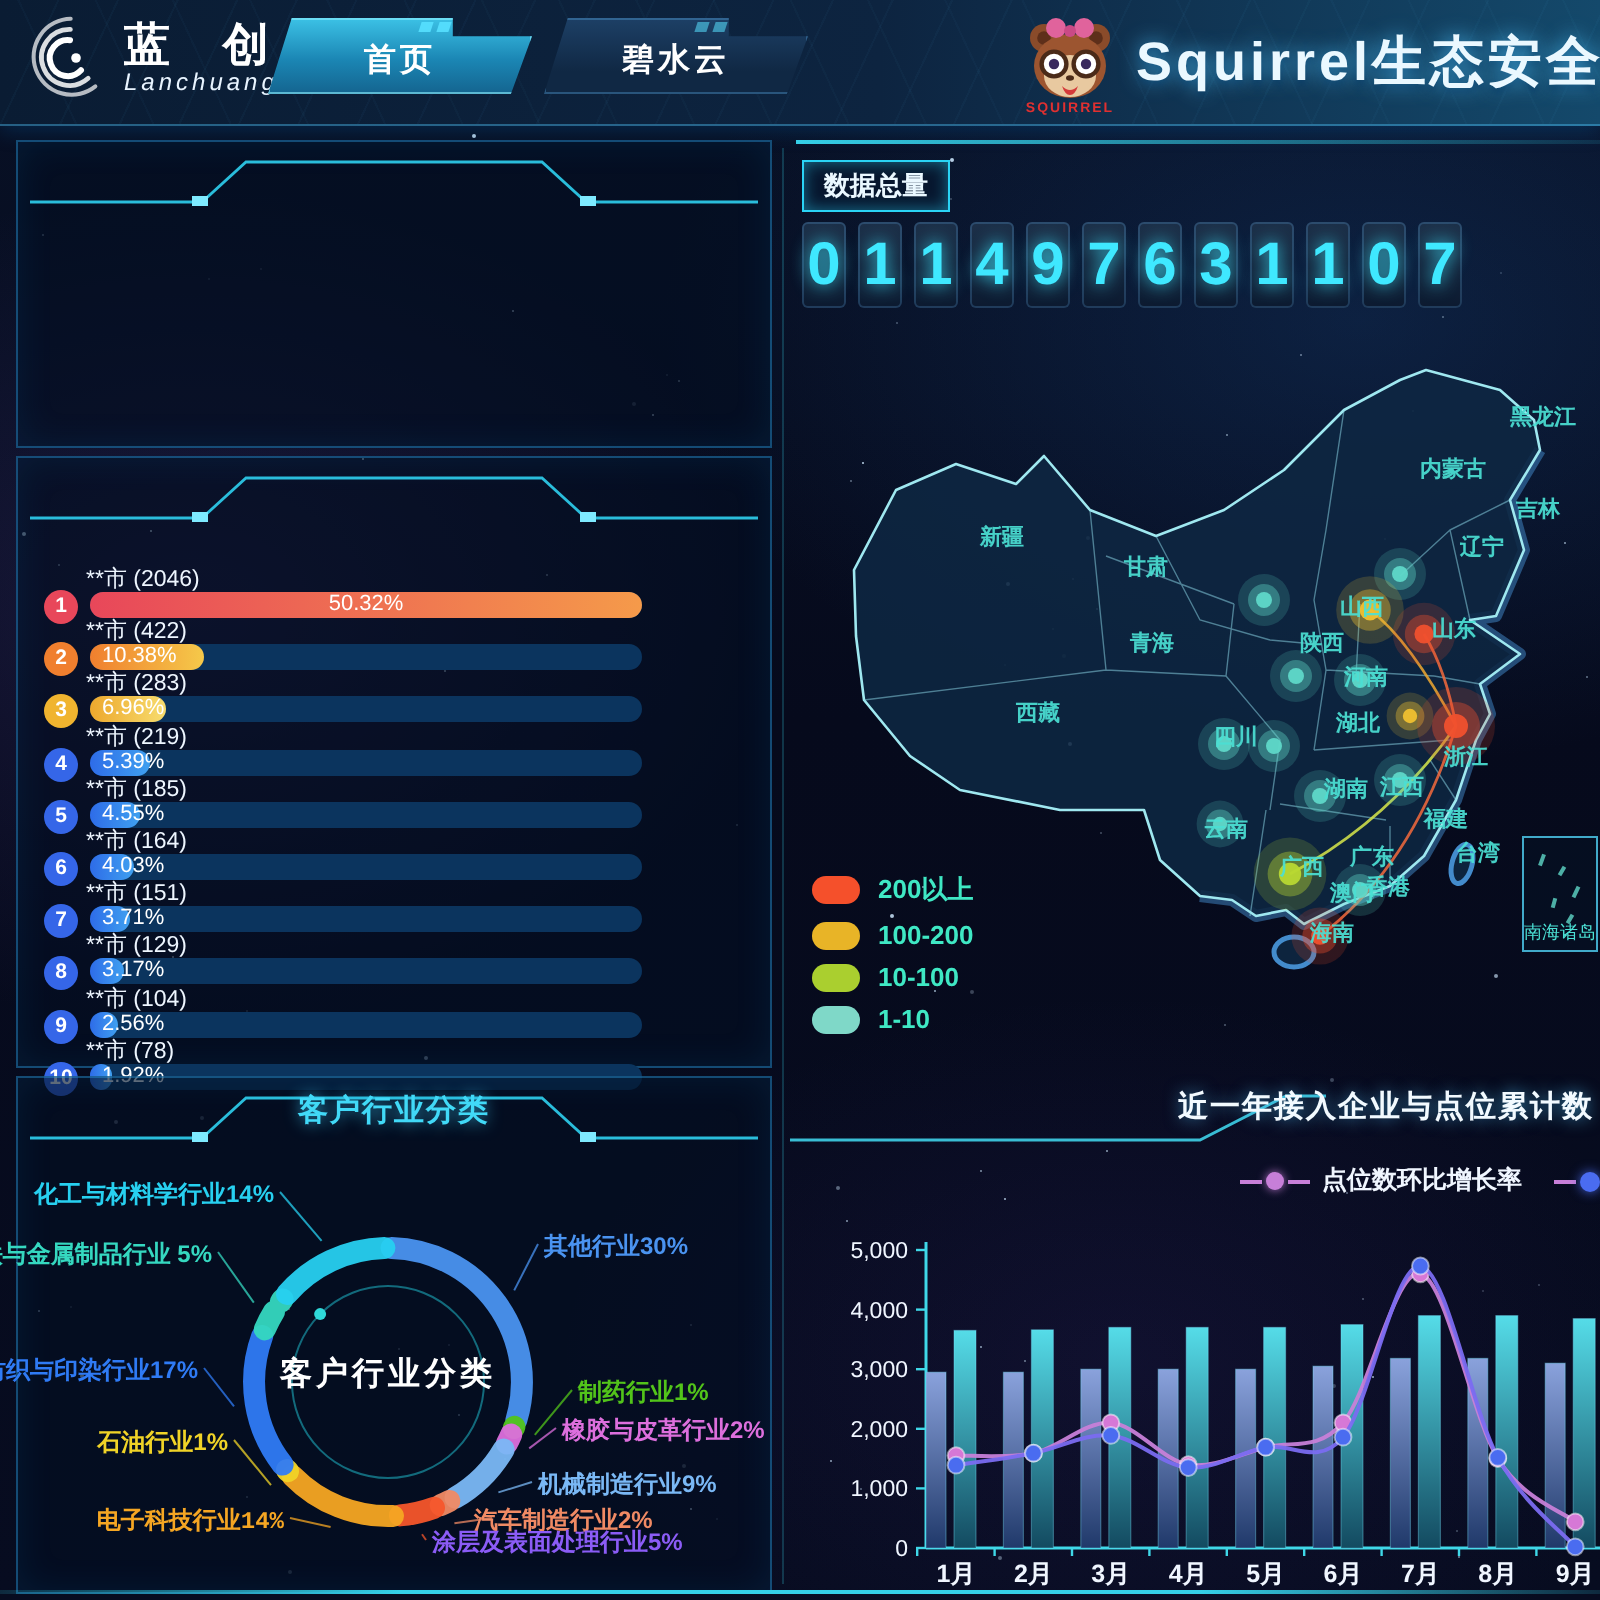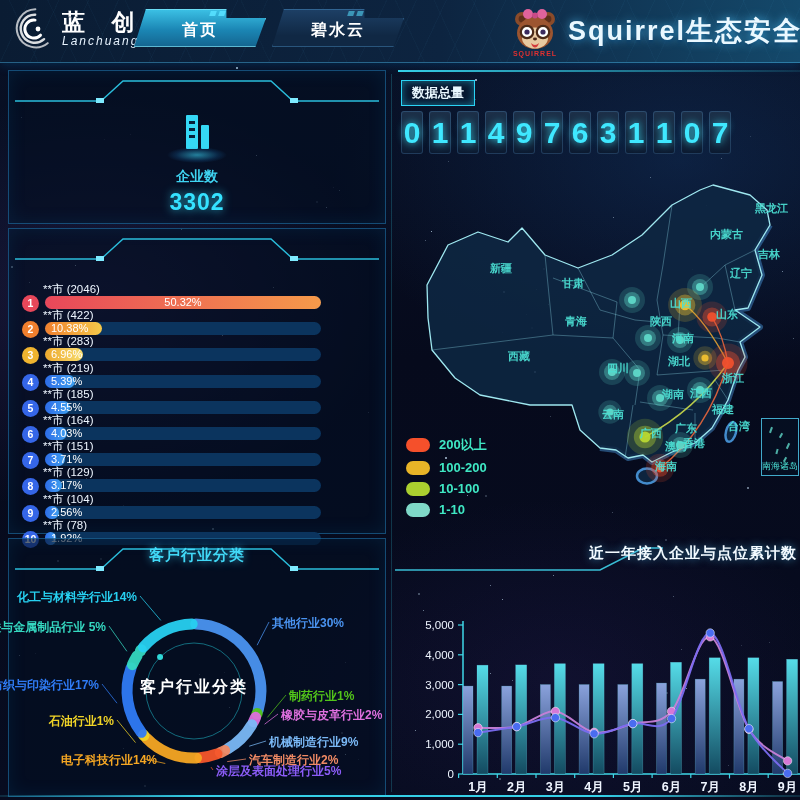--- a/index.html
+++ b/index.html
@@ -293,37 +293,20 @@
 
 <div class="panel" style="top:70px;height:152px">
   <div class="phead">
     <svg width="376" height="34">
       <path d="M6,30 H92 L114,10 H262 L284,30 H370" fill="none" stroke="#2fd0f0" stroke-width="1.4" opacity=".9"></path>
       <rect x="87" y="27" width="8" height="5" fill="#7eeaff"></rect>
         <rect x="281" y="27" width="8" height="5" fill="#7eeaff"></rect>
     </svg>
   </div>
   <div id="stats-row">
-    <div class="stat">
-      <div class="ped"><div class="base"></div>
-        <svg width="74" height="52" viewBox="0 0 74 52">
-          <g fill="#35d8f5">
-              <rect x="26" y="6" width="12" height="34" rx="1"></rect>
-              <rect x="41" y="16" width="8" height="24" rx="1"></rect>
-            </g>
-          <g fill="#06203a">
-              <rect x="29" y="12" width="6" height="3"></rect>
-              <rect x="29" y="19" width="6" height="3"></rect>
-              <rect x="29" y="26" width="6" height="3"></rect>
-            </g>
-        </svg>
-      </div>
-      <div class="lab">企业数</div>
-      <div class="val">3302</div>
-    </div>
   </div>
 </div>
 
 <div class="panel" style="top:228px;height:304px">
   <div class="phead">
     <svg width="376" height="34">
       <path d="M6,30 H92 L114,10 H262 L284,30 H370" fill="none" stroke="#2fd0f0" stroke-width="1.4" opacity=".9"></path>
       <rect x="87" y="27" width="8" height="5" fill="#7eeaff"></rect>
         <rect x="281" y="27" width="8" height="5" fill="#7eeaff"></rect>
     </svg>
@@ -445,23 +428,23 @@
       <path d="M123.4,125.7 A67,67 0 0 1 132.3,110.7" fill="none" stroke="#35d8c0" stroke-width="11" stroke-linecap="round" stroke-dasharray="10 6" opacity=".95"></path>
       <line x1="117.9" y1="112.3" x2="100" y2="87" stroke="#35d8c0" stroke-width="1" opacity=".75"></line>
       <path d="M134.5,108.0 A67,67 0 0 1 183.2,85.0" fill="none" stroke="#27d0f0" stroke-width="11" stroke-linecap="round" opacity=".95"></path>
       <line x1="151.8" y1="81.4" x2="131" y2="57" stroke="#27d0f0" stroke-width="1" opacity=".75"></line>
     </svg>
   <div id="donut-labels">
       <div class="dlabel" style="left: 263px; top: 76px; color: rgb(74, 147, 240);">其他行业30%</div>
       <div class="dlabel" style="left: 280px; top: 149px; color: rgb(82, 196, 26);">制药行业1%</div>
       <div class="dlabel" style="left: 272px; top: 168px; color: rgb(221, 111, 221);">橡胶与皮革行业2%</div>
       <div class="dlabel" style="left: 260px; top: 195px; color: rgb(122, 184, 245);">机械制造行业9%</div>
-      <div class="dlabel" style="left: 240px; top: 213px; color: rgb(240, 138, 100);">汽车制造行业2%</div>
+      <div class="dlabel" style="left: 228px; top: 213px; color: rgb(240, 138, 100);">汽车制造行业2%</div>
       <div class="dlabel" style="left: 207px; top: 224px; color: #8b5cf6;">涂层及表面处理行业5%</div>
-      <div class="dlabel r" style="left: 148px; top: 213px; color: rgb(245, 166, 35);">电子科技行业14%</div>
+      <div class="dlabel r" style="left: 133px; top: 213px; color: rgb(245, 166, 35); font-family: Liberation Mono, monospace;">电子科技行业14%</div>
       <div class="dlabel r" style="left: 105px; top: 174px; color: rgb(240, 211, 39);">石油行业1%</div>
       <div class="dlabel r" style="left: 90px; top: 138px; color: rgb(47, 123, 245);">纺织与印染行业17%</div>
       <div class="dlabel r" style="left: 97px; top: 80px; color: rgb(53, 216, 192);">钢铁与金属制品行业 5%</div>
       <div class="dlabel r" style="left: 128px; top: 50px; color: rgb(39, 208, 240);">化工与材料学行业14%</div>
     </div>
   <div id="donut-center">客户行业分类</div>
 </div>
 
 <div id="rline"></div>
 <div id="vdiv"></div>
@@ -603,20 +586,28 @@
     <i style="left:22px;top:38px;width:2px;height:5px;transform:rotate(30deg)"></i>
   </div>
   <div class="cap">南海诸岛</div>
 </div>
 
 <div id="trend">
   <svg width="405" height="46" style="position:absolute;left:0;top:0">
     <path d="M0,40 L205,40 L248,18 L268,18" fill="none" stroke="#3fd0e8" stroke-width="1.5" opacity=".9"></path>
   </svg>
   <div id="trend-title">近一年接入企业与点位累计数</div>
+  <div id="trend-legend">
+    <span class="legline"></span>
+      <span class="legdot"></span>
+      <span class="legline"></span>
+    <span style="margin-left:6px">点位数环比增长率</span>
+    <span class="legline" style="margin-left:16px"></span>
+      <span class="legdot2" style="margin-left:2px"></span>
+  </div>
   <svg id="trend-svg" width="405" height="268" viewBox="0 0 405 268" style="position:absolute;left:0;top:0">
       <defs>
         <linearGradient id="bg0" x1="0" y1="0" x2="0" y2="1">
           <stop offset="0" stop-color="#8aa2dc"></stop>
           <stop offset="1" stop-color="#20396a"></stop>
         </linearGradient>
         <linearGradient id="bg1" x1="0" y1="0" x2="0" y2="1">
           <stop offset="0" stop-color="#55dce8"></stop>
           <stop offset="1" stop-color="#134a60"></stop>
         </linearGradient>

